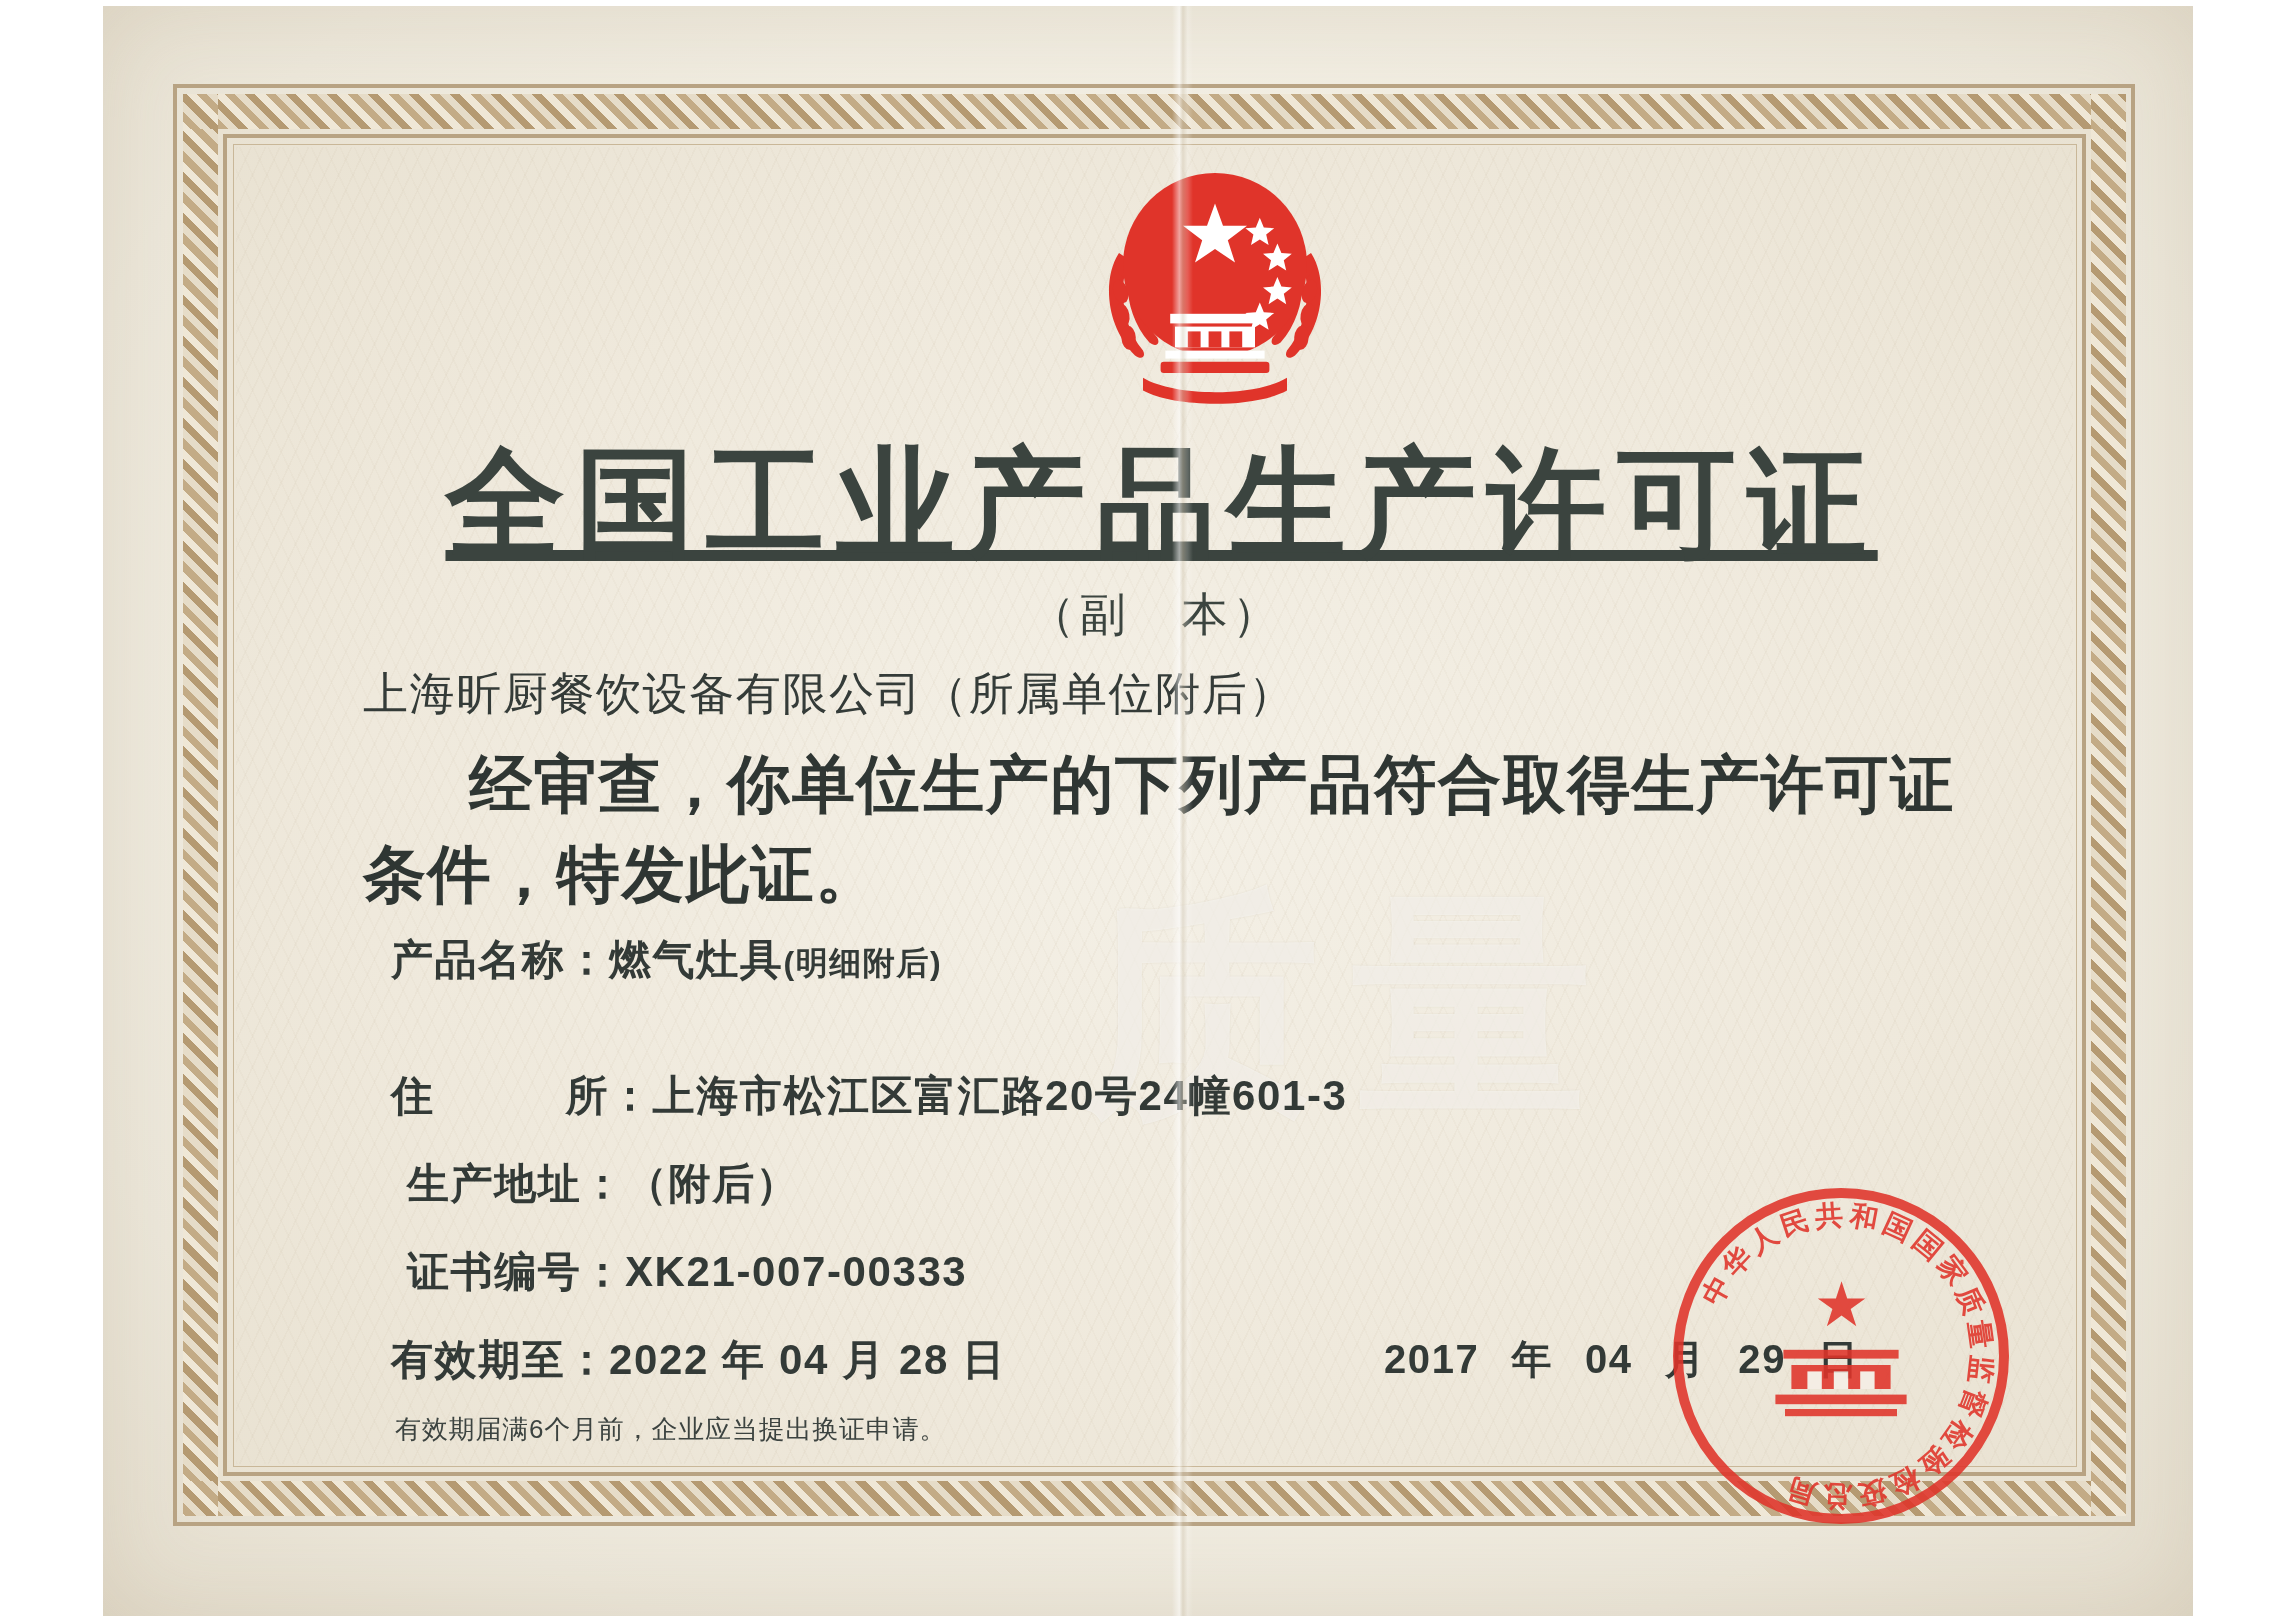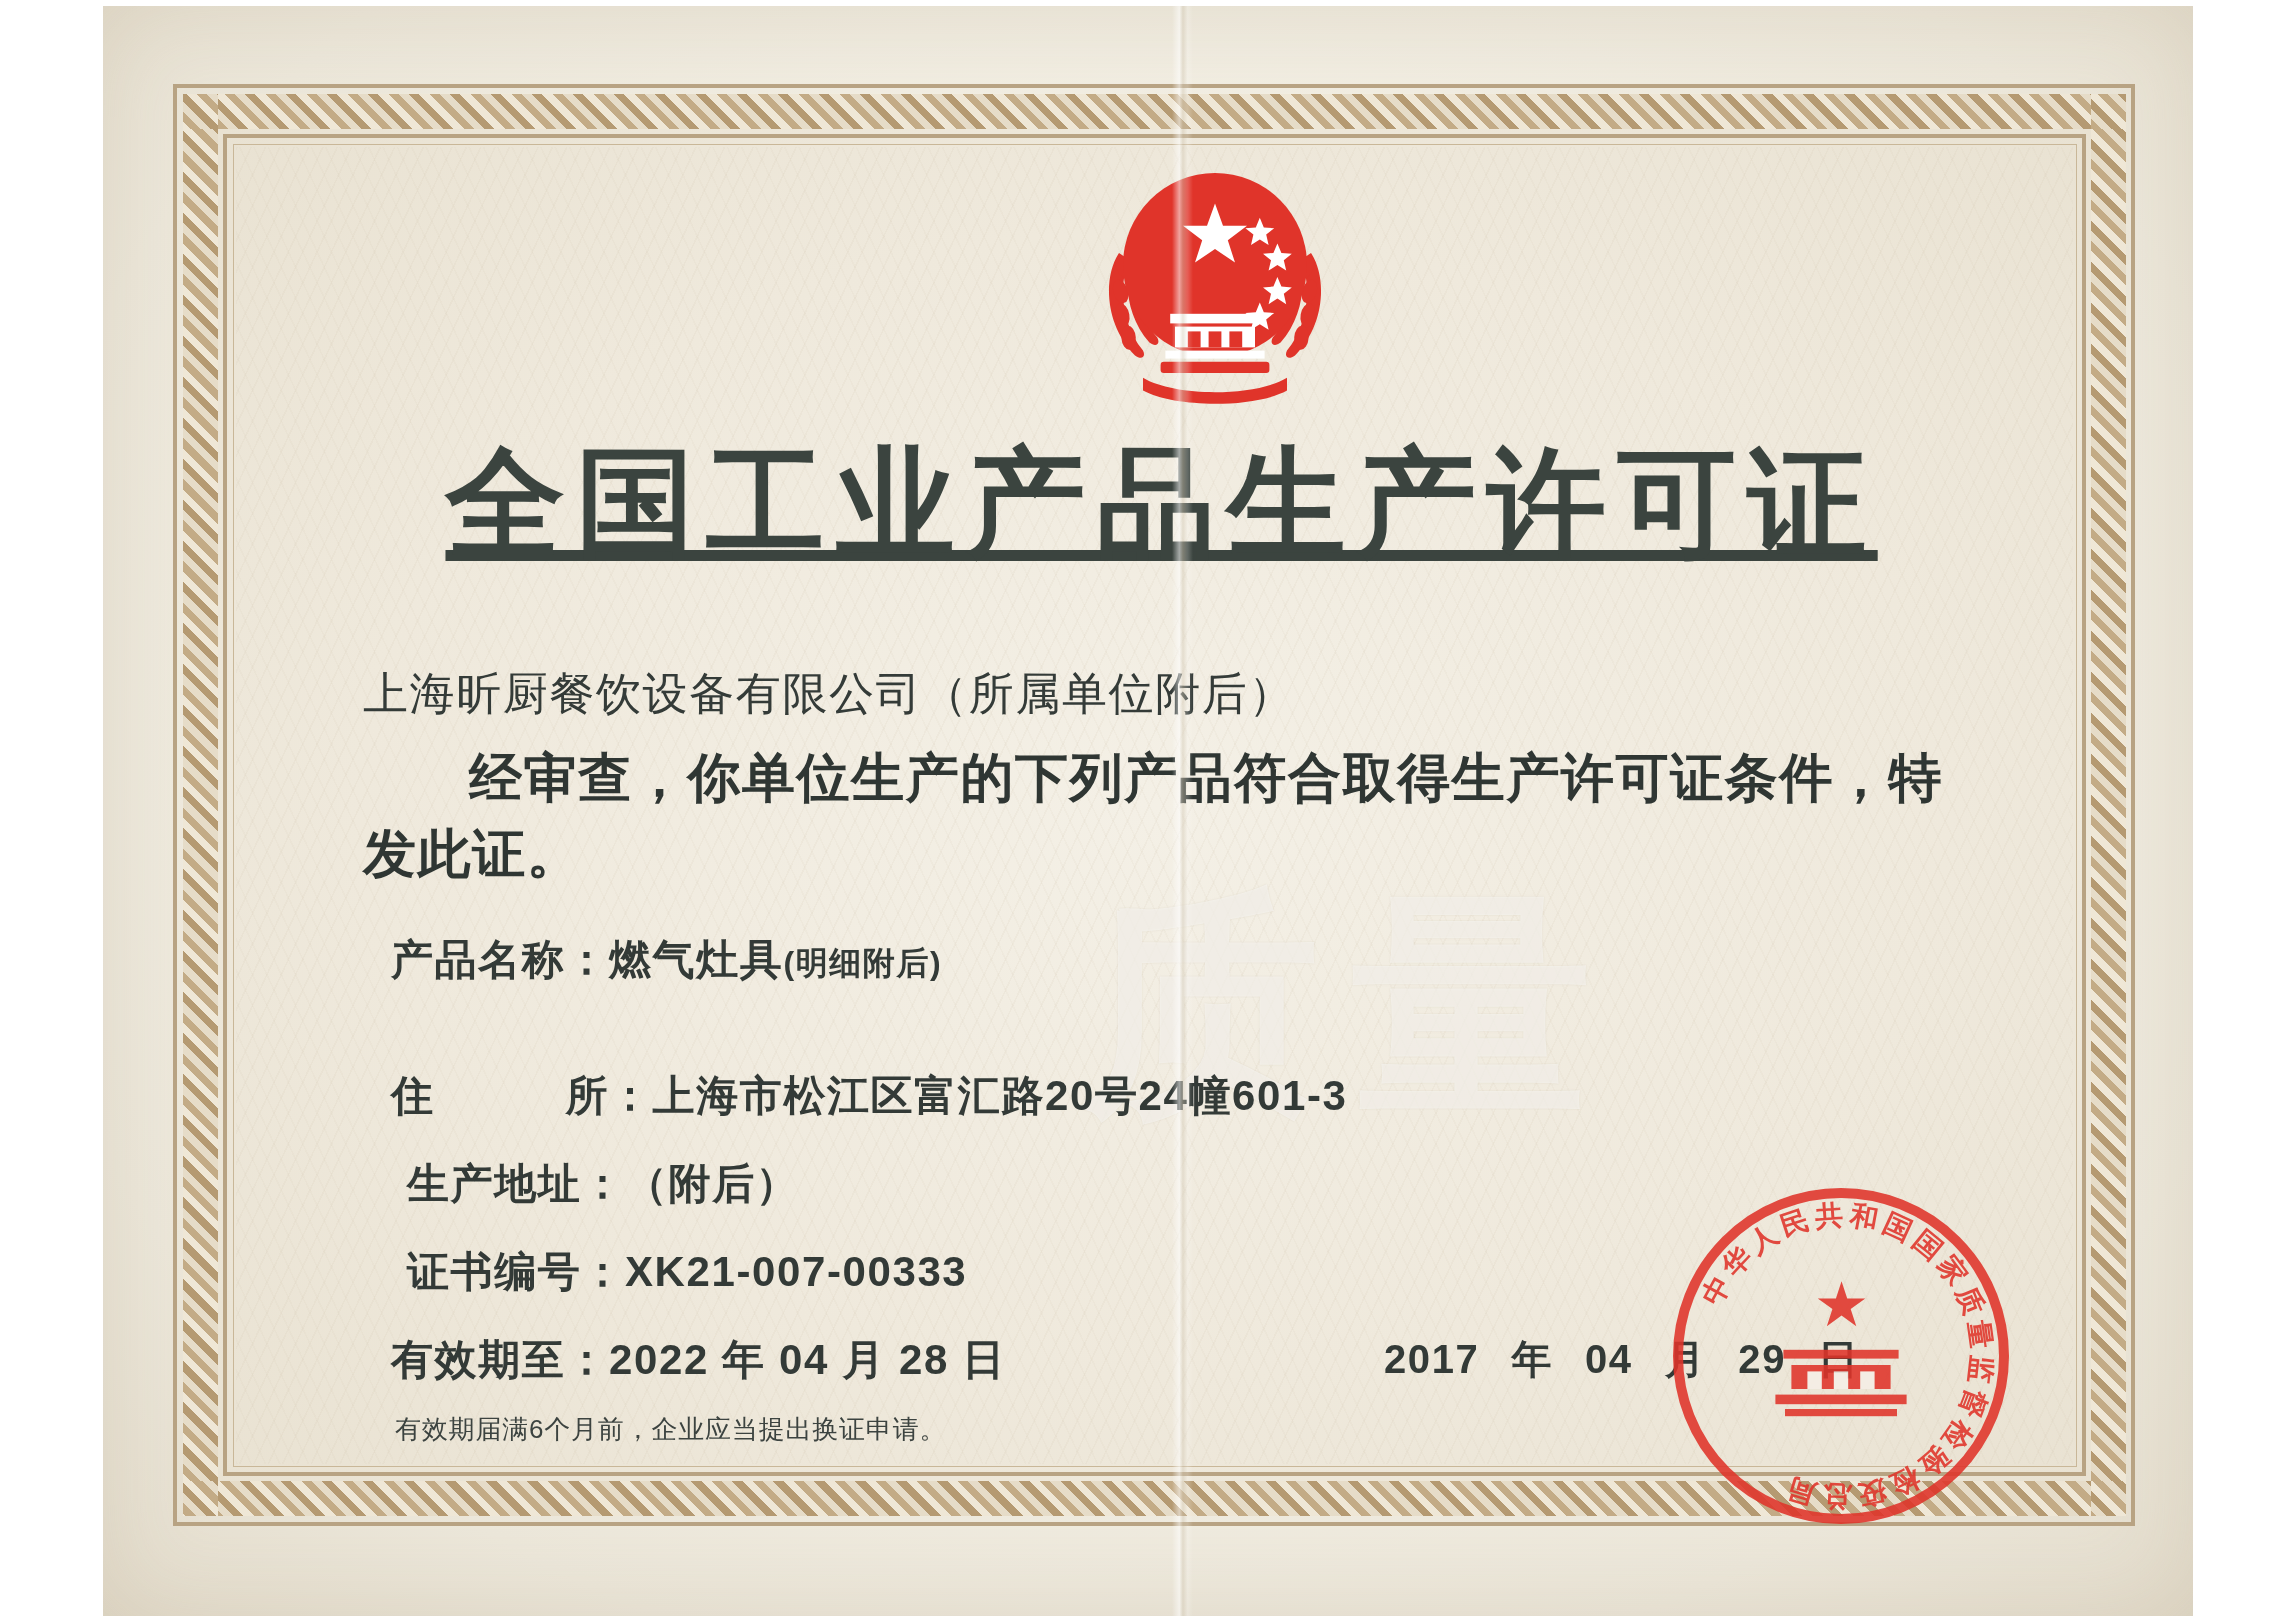--- a/index.html
+++ b/index.html
@@ -185,21 +185,21 @@
     letter-spacing: 1.6px;
     color: #343b38;
     font-family: "Liberation Sans", "DejaVu Sans", sans-serif;
   }
 
   .body-text {
     position: absolute;
     left: 124px;
     top: 593px;
     width: 1610px;
-    font-size: 53px;
+    font-size: 63px;
     line-height: 1.42;
     font-weight: bold;
     letter-spacing: 1.6px;
     color: #2f3633;
     font-family: "Liberation Sans", "DejaVu Sans", sans-serif;
     text-indent: 106px;
   }
 
   .field {
     position: absolute;
@@ -345,20 +345,21 @@
         <g fill="#e0342a">
           <rect x="92" y="256" width="136" height="14" rx="4"></rect>
           <path d="M70 276 C110 300, 210 300, 250 276 L250 292 C210 314, 110 314, 70 292 Z"></path>
         </g>
       </svg>
     </div>
 
     <div class="content">
 
       <div class="title">全国工业产品生产许可证</div>
+      <div class="subtitle">（副　本）</div>
       <div class="company">上海昕厨餐饮设备有限公司（所属单位附后）</div>
       <div class="body-text">经审查，你单位生产的下列产品符合取得生产许可证条件，特发此证。</div>
 
       <div class="field f-product">
         <span class="label">产品名称：</span><span class="value">燃气灶具</span><span class="small">(明细附后)</span>
       </div>
 
       <div class="field f-address">
         <span class="label">住　　　所：</span><span class="value">上海市松江区富汇路20号24幢601-3</span>
       </div>

